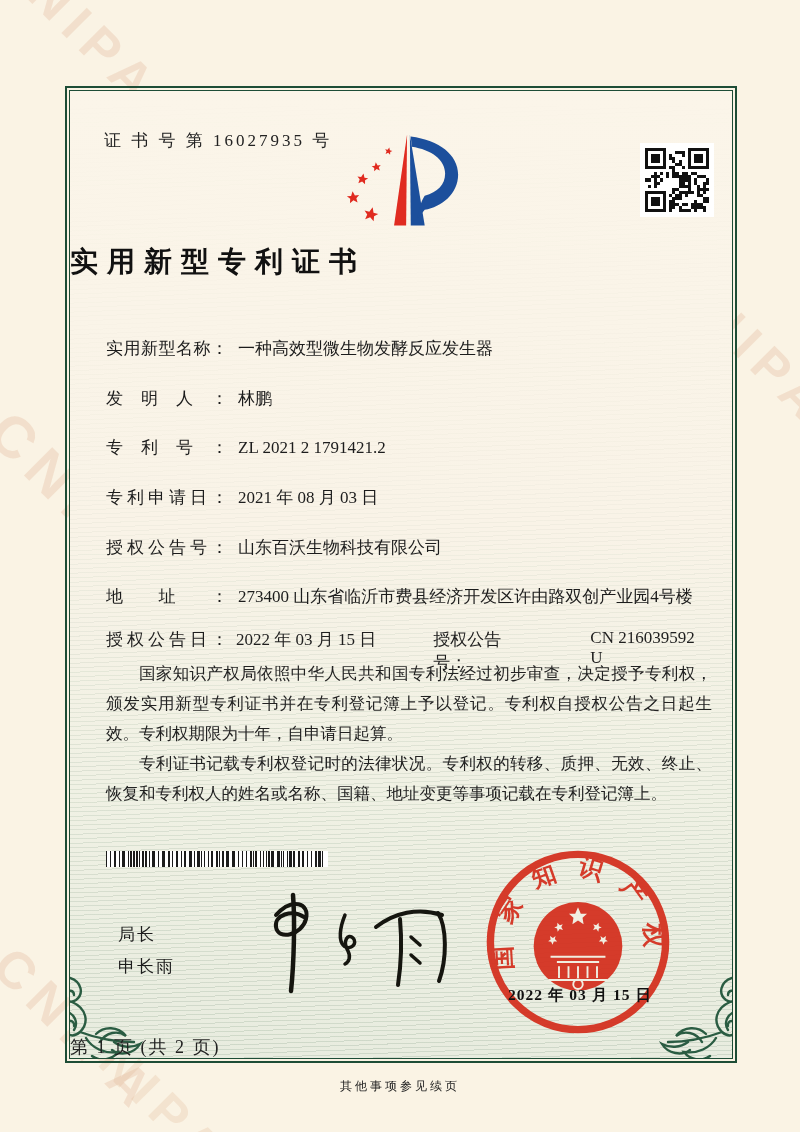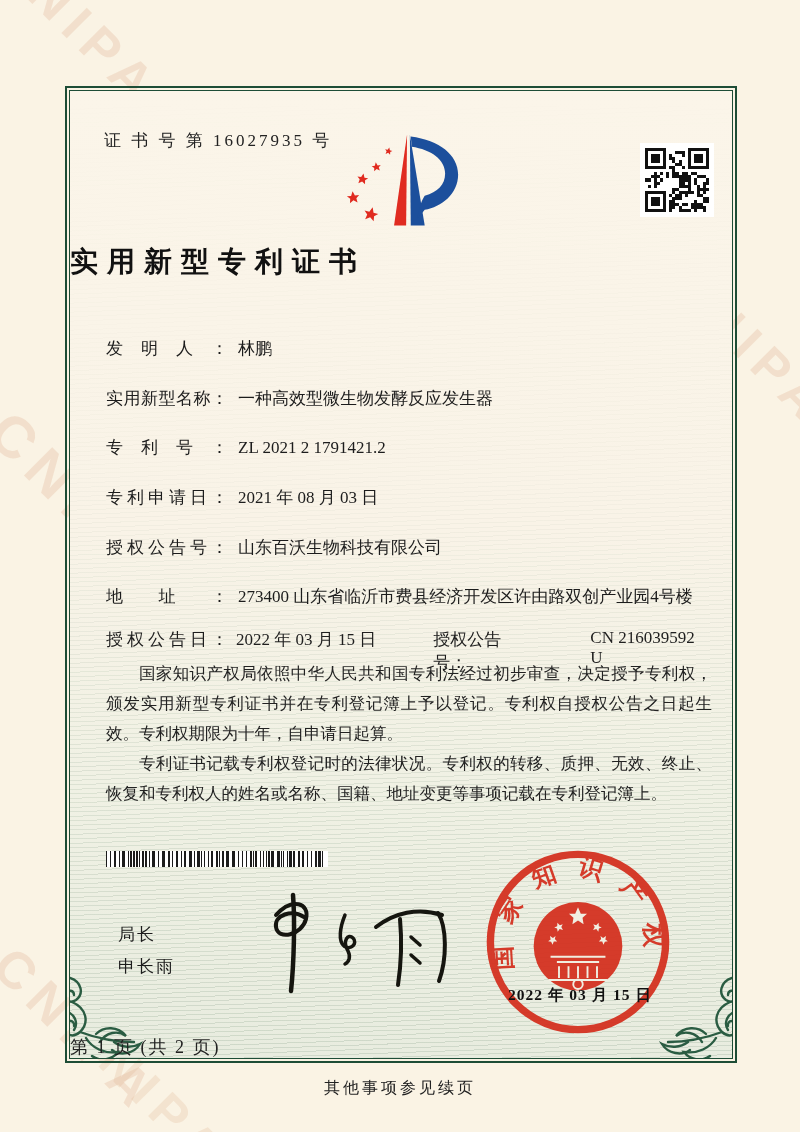--- a/index.html
+++ b/index.html
@@ -110,21 +110,21 @@
   .corner-bl{ left:-14px; bottom:-12px; }
   .corner-br{ right:-14px; bottom:-12px; transform:scaleX(-1); }
 
   
   .page-num{
     position:absolute; left:0; top:944px; width:100%;
     text-align:left; font-size:18px; color:#222; letter-spacing:2px;
   }
   .cont-note{
     position:absolute; left:0; top:1078px; width:800px;
-    text-align:center; font-size:16px; color:#222; letter-spacing:3px;
+    text-align:center; font-size:12px; color:#222; letter-spacing:3px;
   }
 </style>
 </head>
 <body>
 
 <div class="wm wm1">CNIPA</div>
 <div class="wm wm2">CNIPA</div>
 <div class="wm wm3">CNIPA</div>
 <div class="wm wm4">CNIPA</div>
 <div class="wm wm5">CNIPA</div>
@@ -286,26 +286,26 @@
           <rect x="0" y="14" width="7" height="7" fill="#111"></rect>
           <rect x="1" y="15" width="5" height="5" fill="#fff"></rect>
           <rect x="2" y="16" width="3" height="3" fill="#111"></rect>
         </svg>
     </div>
 
     <div class="title">实用新型专利证书</div>
 
     <div class="fields">
       <div class="frow">
+        <span class="flabel">实用新型名称：</span>
+        <span class="fvalue">一种高效型微生物发酵反应发生器</span>
+      </div>
+      <div class="frow">
         <span class="flabel">发明人：</span>
         <span class="fvalue">林鹏</span>
-      </div>
-      <div class="frow">
-        <span class="flabel">实用新型名称：</span>
-        <span class="fvalue">一种高效型微生物发酵反应发生器</span>
       </div>
       <div class="frow">
         <span class="flabel">专利号：</span>
         <span class="fvalue">ZL 2021 2 1791421.2</span>
       </div>
       <div class="frow">
         <span class="flabel">专利申请日：</span>
         <span class="fvalue">2021 年 08 月 03 日</span>
       </div>
       <div class="frow">

